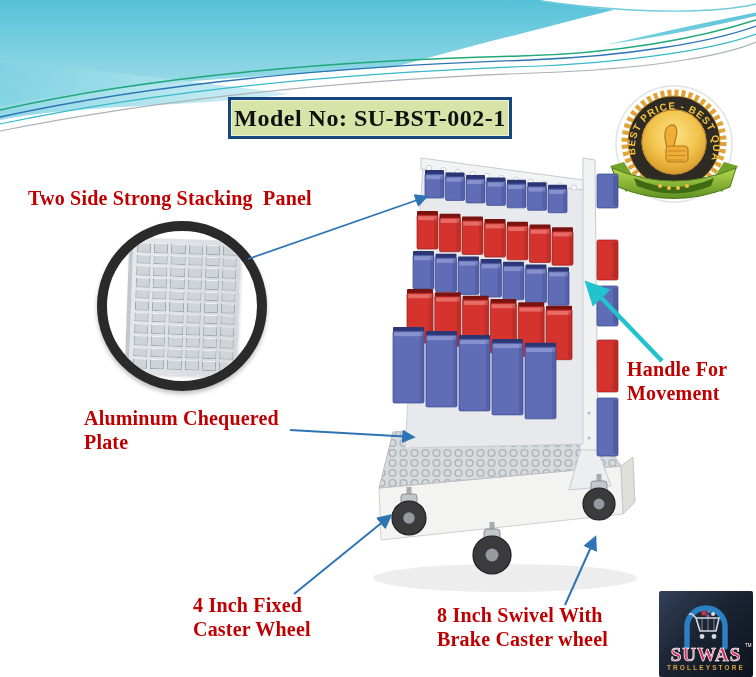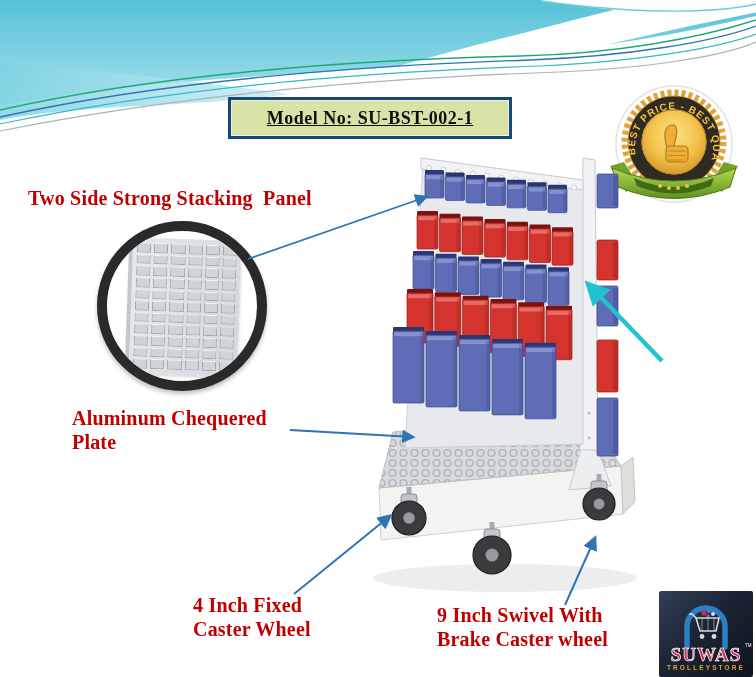--- a/index.html
+++ b/index.html
@@ -8,28 +8,28 @@
   .abs{position:absolute;}
   
   #wave{left:0;top:0;}
   
   .model-box{
     left:228px;top:97px;width:278px;height:36px;
     background:#D8E3A8;border:3px solid #17457E;
     display:flex;align-items:center;justify-content:center;
     box-shadow:inset 0 0 0 1px #eef3d8;
   }
-  .model-box span{font-weight:bold;font-size:18px;color:#101010;letter-spacing:.5px;text-decoration:underline;}
+  .model-box span{font-weight:bold;font-size:24px;color:#101010;letter-spacing:.5px;}
   
   .callout{
     color:#C00000;font-weight:bold;font-size:20px;line-height:1.22;
     white-space:pre-wrap;letter-spacing:.2px;
   }
   #lbl-stacking{left:28px;top:186px;}
-  #lbl-plate{left:72px;top:406px;}
+  #lbl-plate{left:84px;top:406px;}
   #lbl-fixed{left:193px;top:593px;}
   #lbl-swivel{left:437px;top:603px;}
   #lbl-handle{left:627px;top:357px;}
   
   .magnifier{
     left:97px;top:221px;width:150px;height:150px;border-radius:50%;
     border:10px solid #2A2A2A;background:#ffffff;overflow:hidden;
     box-shadow:0 3px 4px rgba(0,0,0,.25);
   }
   .louver-panel{
@@ -403,22 +403,24 @@
         <div class="slot"></div>
         <div class="slot"></div>
       </div>
   </div>
 
   <div class="abs callout" id="lbl-stacking">Two Side Strong Stacking  Panel</div>
   <div class="abs callout" id="lbl-plate">Aluminum Chequered
 Plate</div>
   <div class="abs callout" id="lbl-fixed">4 Inch Fixed
 Caster Wheel</div>
-  <div class="abs callout" id="lbl-swivel">9 Inch Swivel With
+  <div class="abs callout" id="lbl-swivel">8 Inch Swivel With
 Brake Caster wheel</div>
+  <div class="abs callout" id="lbl-handle">Handle For
+Movement</div>
 
   <svg id="arrows" class="abs" width="756" height="677" viewBox="0 0 756 677">
     <defs>
       <marker id="mBlue" viewBox="0 0 10 10" refX="8" refY="5" markerWidth="7.5" markerHeight="7.5" orient="auto">
         <path d="M0,0 L10,5 L0,10 Z" fill="#2E74B5"></path>
       </marker>
       <marker id="mCyan" viewBox="0 0 10 10" refX="8" refY="5" markerWidth="5.5" markerHeight="5.5" orient="auto">
         <path d="M0,0 L10,5 L0,10 Z" fill="#22C3CF"></path>
       </marker>
     </defs>

